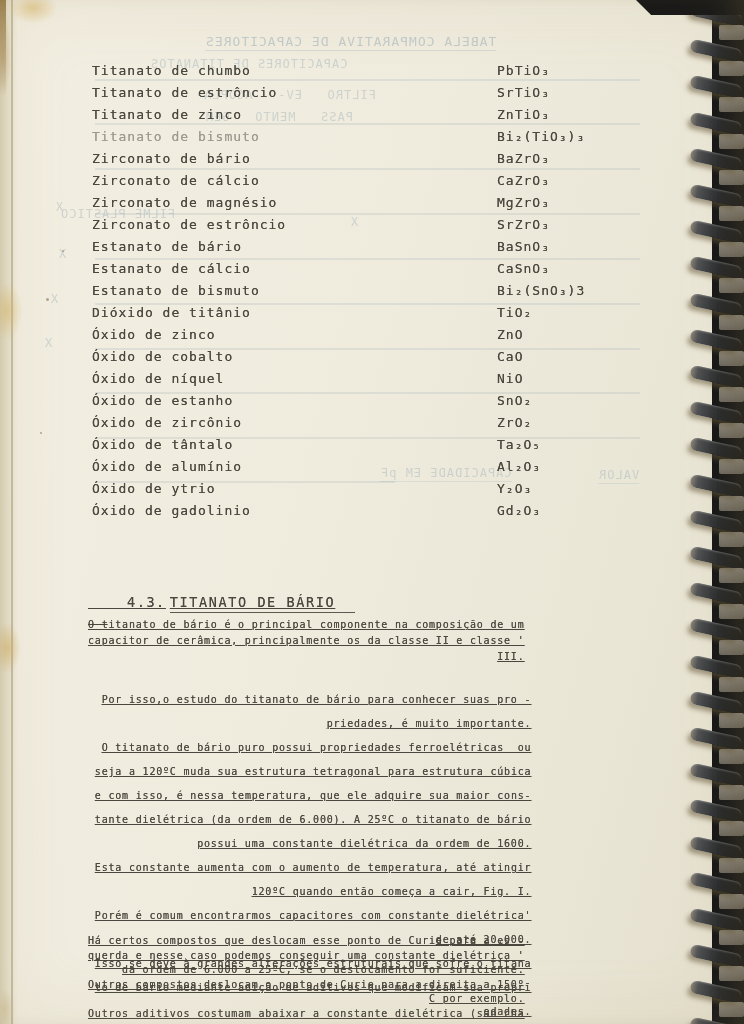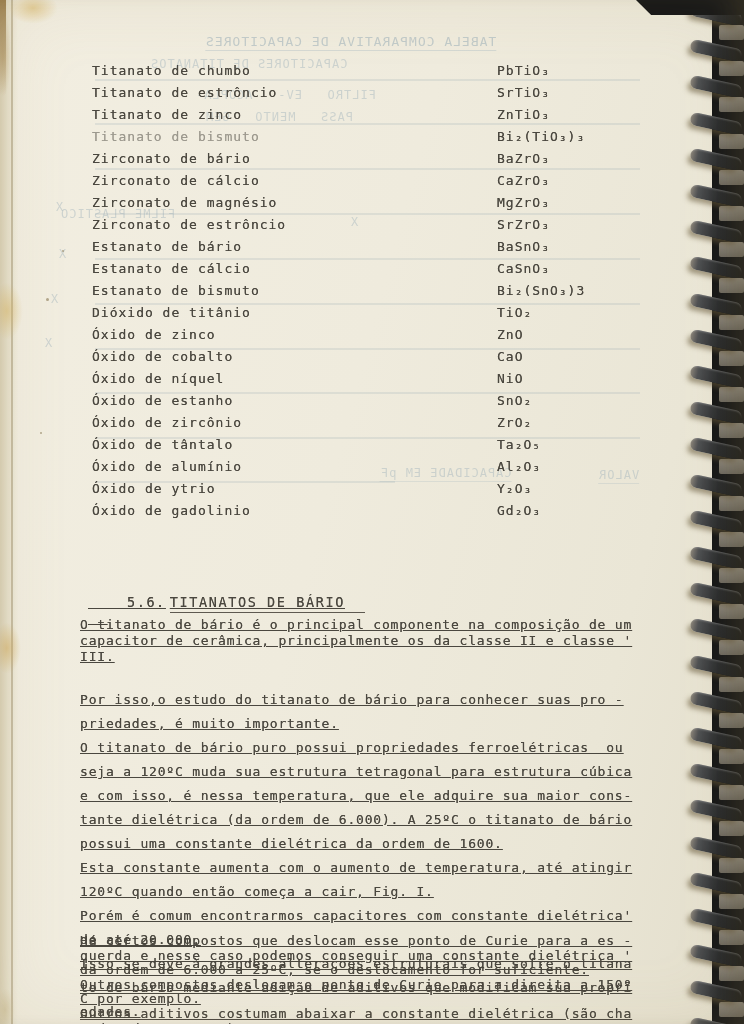--- a/index.html
+++ b/index.html
@@ -19,21 +19,21 @@
   .c-row{position:relative;height:22px;font-size:13px;letter-spacing:1px;}
   .c-name{position:absolute;left:0;top:0;}
   .c-name.faded{opacity:.5;}
   .c-formula{position:absolute;left:405px;top:0;}
 
   
   #section-heading{position:absolute;left:88px;top:578px;font-size:13.5px;letter-spacing:1.6px;z-index:3;}
   #section-title{border-bottom:1.6px solid rgba(68,64,55,.85);padding-bottom:2px;padding-right:20px;margin-left:4px;}
 
   
-  .para{position:absolute;left:80px;font-size:13px;letter-spacing:.8px;z-index:3;}
+  .para{position:absolute;left:88px;font-size:10px;letter-spacing:.8px;z-index:3;text-align:right;}
   #para-1{top:617px;line-height:15.8px;}
   #para-2{top:688px;line-height:24px;}
   #para-3{top:934px;line-height:14.6px;}
 
   
   .bleed{position:absolute;transform:scaleX(-1);filter:blur(.5px);color:#9db0ba;opacity:.55;font-size:13px;letter-spacing:1px;white-space:pre;z-index:1;}
   .bleed.ul{border-bottom:1.5px solid rgba(157,176,186,.6);padding-bottom:1px;}
   .bleed.small{font-size:12px;opacity:.42;}
   .bleed-rule{position:absolute;left:95px;width:545px;height:1.5px;background:rgba(145,165,175,.20);z-index:1;}
 
@@ -83,21 +83,21 @@
   <div class="bleed-rule" style="top:258px;"></div>
   <div class="bleed-rule" style="top:303px;"></div>
   <div class="bleed-rule" style="top:348px;"></div>
   <div class="bleed-rule" style="top:392px;"></div>
   <div class="bleed-rule" style="top:437px;"></div>
   <div class="bleed-rule" style="top:481px;width:300px;"></div>
 
   <div id="compound-list" class="type"><div class="c-row"><span class="c-name">Titanato de chumbo</span><span class="c-formula">PbTiO₃</span></div><div class="c-row"><span class="c-name">Titanato de estrôncio</span><span class="c-formula">SrTiO₃</span></div><div class="c-row"><span class="c-name">Titanato de zinco</span><span class="c-formula">ZnTiO₃</span></div><div class="c-row"><span class="c-name faded">Titanato de bismuto</span><span class="c-formula">Bi₂(TiO₃)₃</span></div><div class="c-row"><span class="c-name">Zirconato de bário</span><span class="c-formula">BaZrO₃</span></div><div class="c-row"><span class="c-name">Zirconato de cálcio</span><span class="c-formula">CaZrO₃</span></div><div class="c-row"><span class="c-name">Zirconato de magnésio</span><span class="c-formula">MgZrO₃</span></div><div class="c-row"><span class="c-name">Zirconato de estrôncio</span><span class="c-formula">SrZrO₃</span></div><div class="c-row"><span class="c-name">Estanato de bário</span><span class="c-formula">BaSnO₃</span></div><div class="c-row"><span class="c-name">Estanato de cálcio</span><span class="c-formula">CaSnO₃</span></div><div class="c-row"><span class="c-name">Estanato de bismuto</span><span class="c-formula">Bi₂(SnO₃)3</span></div><div class="c-row"><span class="c-name">Dióxido de titânio</span><span class="c-formula">TiO₂</span></div><div class="c-row"><span class="c-name">Óxido de zinco</span><span class="c-formula">ZnO</span></div><div class="c-row"><span class="c-name">Óxido de cobalto</span><span class="c-formula">CaO</span></div><div class="c-row"><span class="c-name">Óxido de níquel</span><span class="c-formula">NiO</span></div><div class="c-row"><span class="c-name">Óxido de estanho</span><span class="c-formula">SnO₂</span></div><div class="c-row"><span class="c-name">Óxido de zircônio</span><span class="c-formula">ZrO₂</span></div><div class="c-row"><span class="c-name">Óxido de tântalo</span><span class="c-formula">Ta₂O₅</span></div><div class="c-row"><span class="c-name">Óxido de alumínio</span><span class="c-formula">Al₂O₃</span></div><div class="c-row"><span class="c-name">Óxido de ytrio</span><span class="c-formula">Y₂O₃</span></div><div class="c-row"><span class="c-name">Óxido de gadolinio</span><span class="c-formula">Gd₂O₃</span></div></div>
 
   <div id="section-heading" class="type">
-    <span>5.6.</span><span id="section-title">TITANATOS DE BÁRIO</span>
+    <span>4.3.</span><span id="section-title">TITANATO DE BÁRIO</span>
   </div>
 
   <div id="para-1" class="para type">O titanato de bário é o principal componente na composição de um
 capacitor de cerâmica, principalmente os da classe II e classe '
 III.</div>
   <div id="para-2" class="para type">Por isso,o estudo do titanato de bário para conhecer suas pro -
 priedades, é muito importante.
 O titanato de bário puro possui propriedades ferroelétricas  ou
 seja a 120ºC muda sua estrutura tetragonal para estrutura cúbica
 e com isso, é nessa temperatura, que ele adquire sua maior cons-

